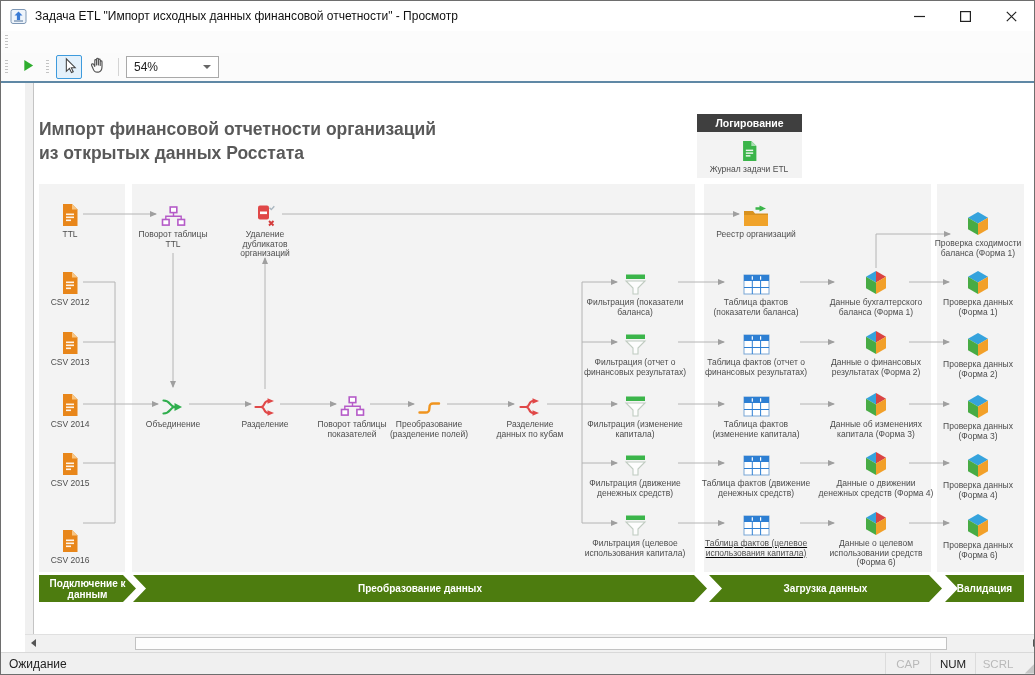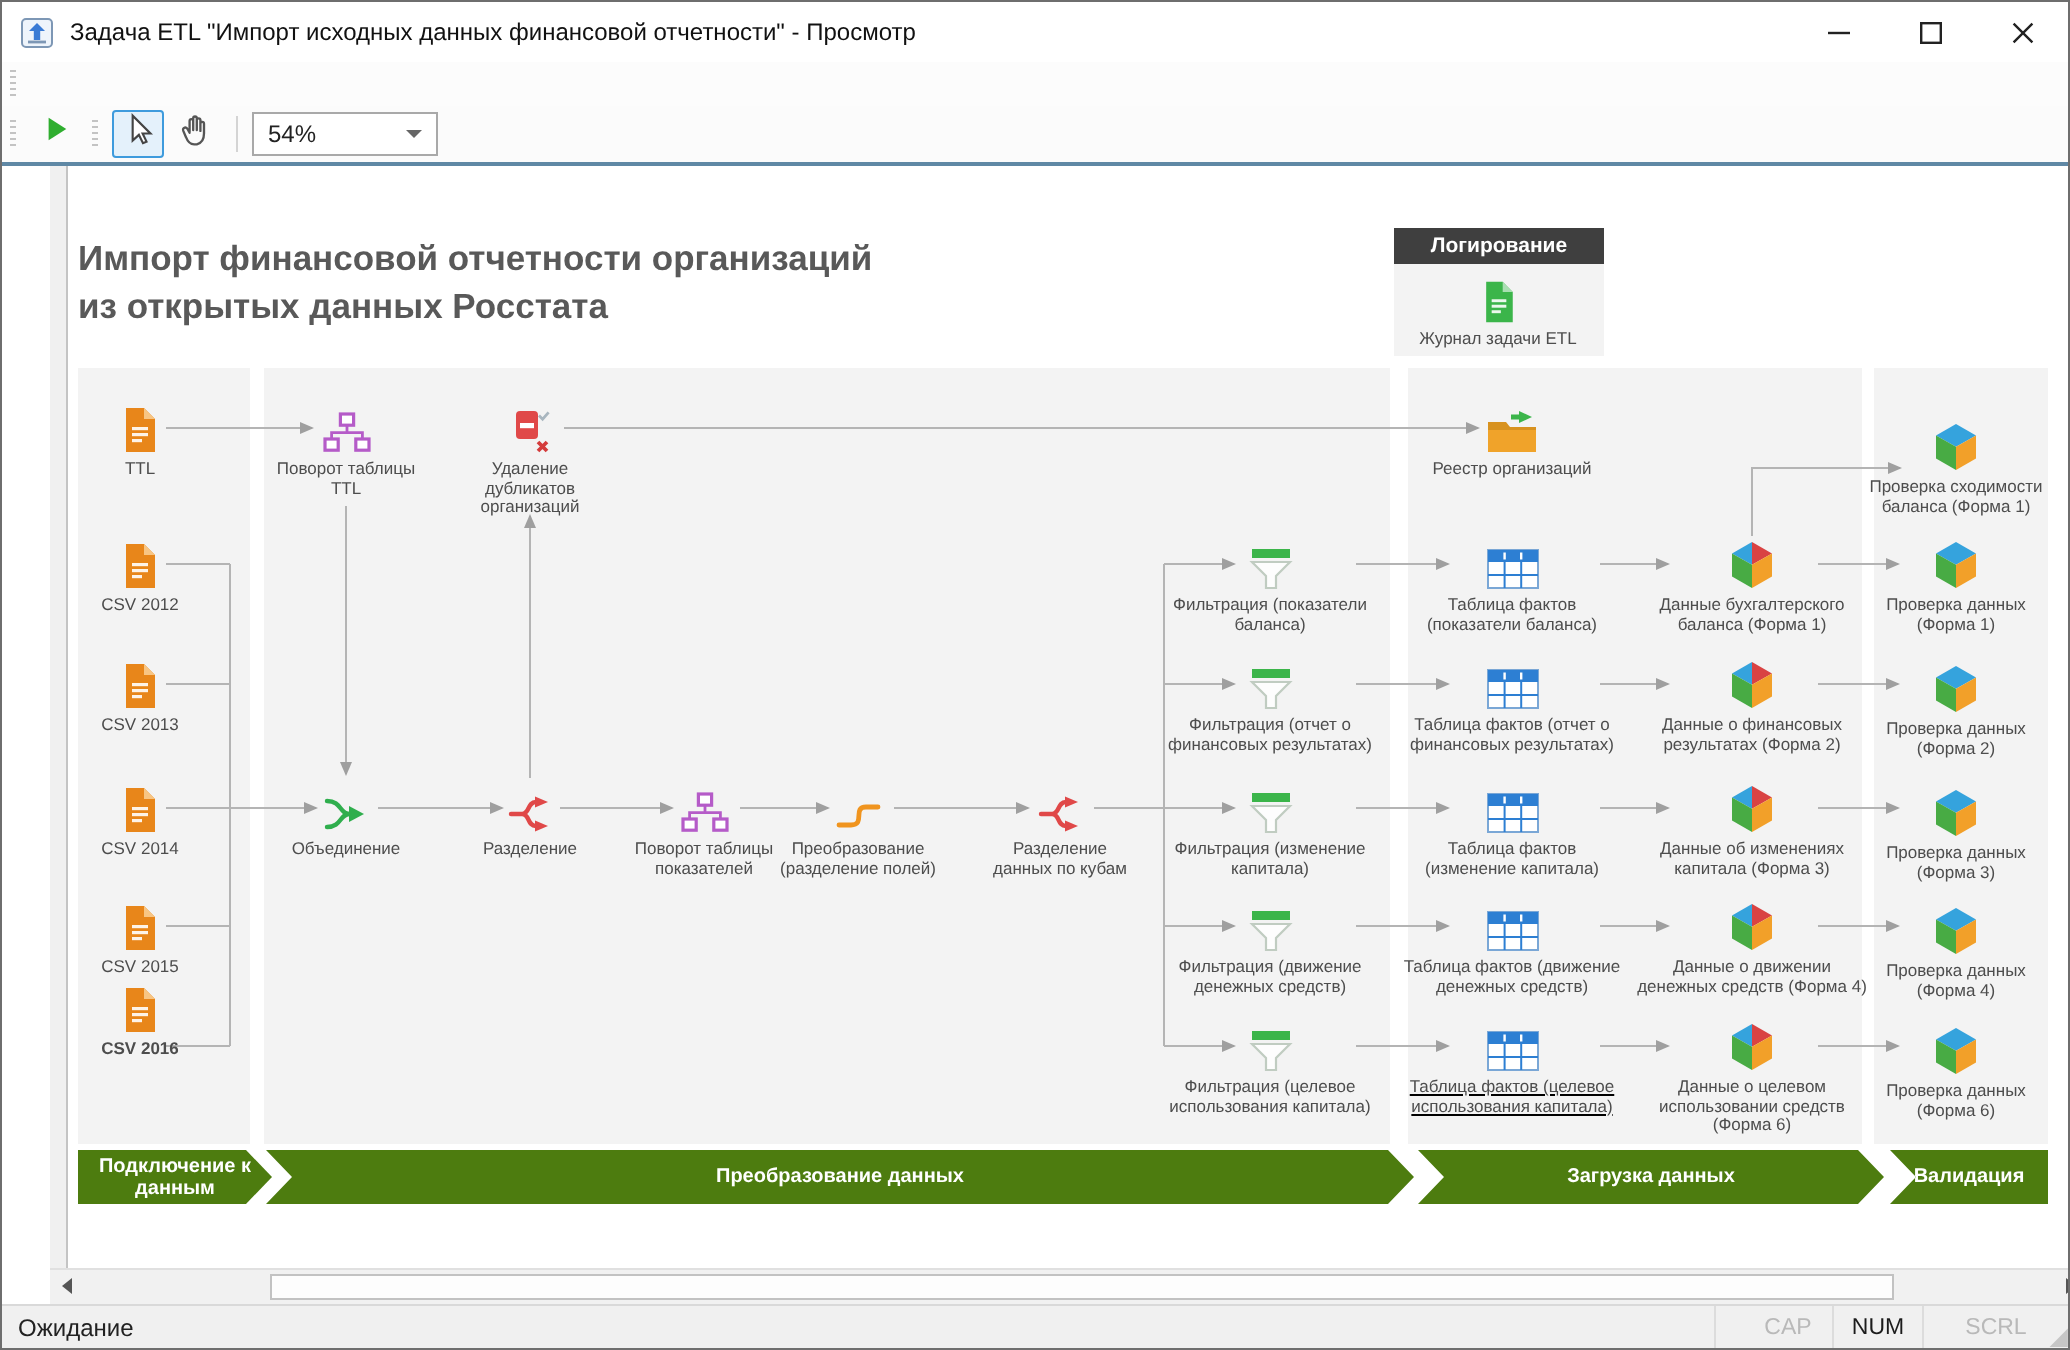--- a/index.html
+++ b/index.html
@@ -43,21 +43,21 @@
   .sb-corner{position:absolute;left:1019px;top:551px;width:14px;height:17px;background:#f0f0f0;}
   .sb-thumb-v{position:absolute;left:1px;width:12px;background:#fdfdfd;border:1px solid #c2c2c2;box-sizing:border-box;}
   .sb-thumb-h{position:absolute;top:2px;height:13px;background:#fdfdfd;border:1px solid #c2c2c2;box-sizing:border-box;}
   .sb-arrow{position:absolute;width:0;height:0;}
   
   .statusbar{position:absolute;left:0;top:651px;width:100%;height:22px;background:#f0f0f0;border-top:1px solid #d9d9d9;display:flex;align-items:center;font-size:12px;}
   .status-msg{margin-left:8px;color:#222;}
   .status-right{margin-left:auto;display:flex;align-items:center;height:100%;}
   .indicator{width:44px;text-align:center;border-left:1px solid #dcdcdc;font-size:11.5px;height:100%;display:flex;align-items:center;justify-content:center;}
   .indicator.on{color:#1c1c1c;}
-  .indicator.off{color:#b9b9b9;padding-left:14px;}
+  .indicator.off{color:#b9b9b9;}
   .resize-grip{width:14px;height:100%;color:#c6c6c6;font-size:12px;display:flex;align-items:flex-end;justify-content:flex-end;font-family:"DejaVu Sans",sans-serif;}
 </style>
 </head>
 <body>
 
 <div class="window">
 
   <div class="titlebar">
     <span class="app-icon">
       <svg width="17" height="17" viewBox="0 0 17 17">
@@ -237,21 +237,21 @@
             <svg width="20" height="24" viewBox="0 0 20 24">
               <path d="M3 1 h9 l5.5 5.5 V23 H3 z" fill="#e8861a"></path>
               <path d="M12 1 l5.5 5.5 H12 z" fill="#f8c583"></path>
               <rect x="6" y="10.5" width="8" height="1.6" fill="#fff" opacity=".9"></rect>
               <rect x="6" y="13.5" width="8" height="1.6" fill="#fff" opacity=".9"></rect>
               <rect x="6" y="16.5" width="5" height="1.6" fill="#fff" opacity=".9"></rect>
             </svg>
           </div>
           <div class="lb">CSV 2015</div>
         </div>
-        <div class="node" style="left: 1px; top: 408px; width: 70px; font-weight: bold;">
+        <div class="node" style="left: 1px; top: 444px; width: 70px;">
           <div class="ic">
             <svg width="20" height="24" viewBox="0 0 20 24">
               <path d="M3 1 h9 l5.5 5.5 V23 H3 z" fill="#e8861a"></path>
               <path d="M12 1 l5.5 5.5 H12 z" fill="#f8c583"></path>
               <rect x="6" y="10.5" width="8" height="1.6" fill="#fff" opacity=".9"></rect>
               <rect x="6" y="13.5" width="8" height="1.6" fill="#fff" opacity=".9"></rect>
               <rect x="6" y="16.5" width="5" height="1.6" fill="#fff" opacity=".9"></rect>
             </svg>
           </div>
           <div class="lb">CSV 2016</div>

